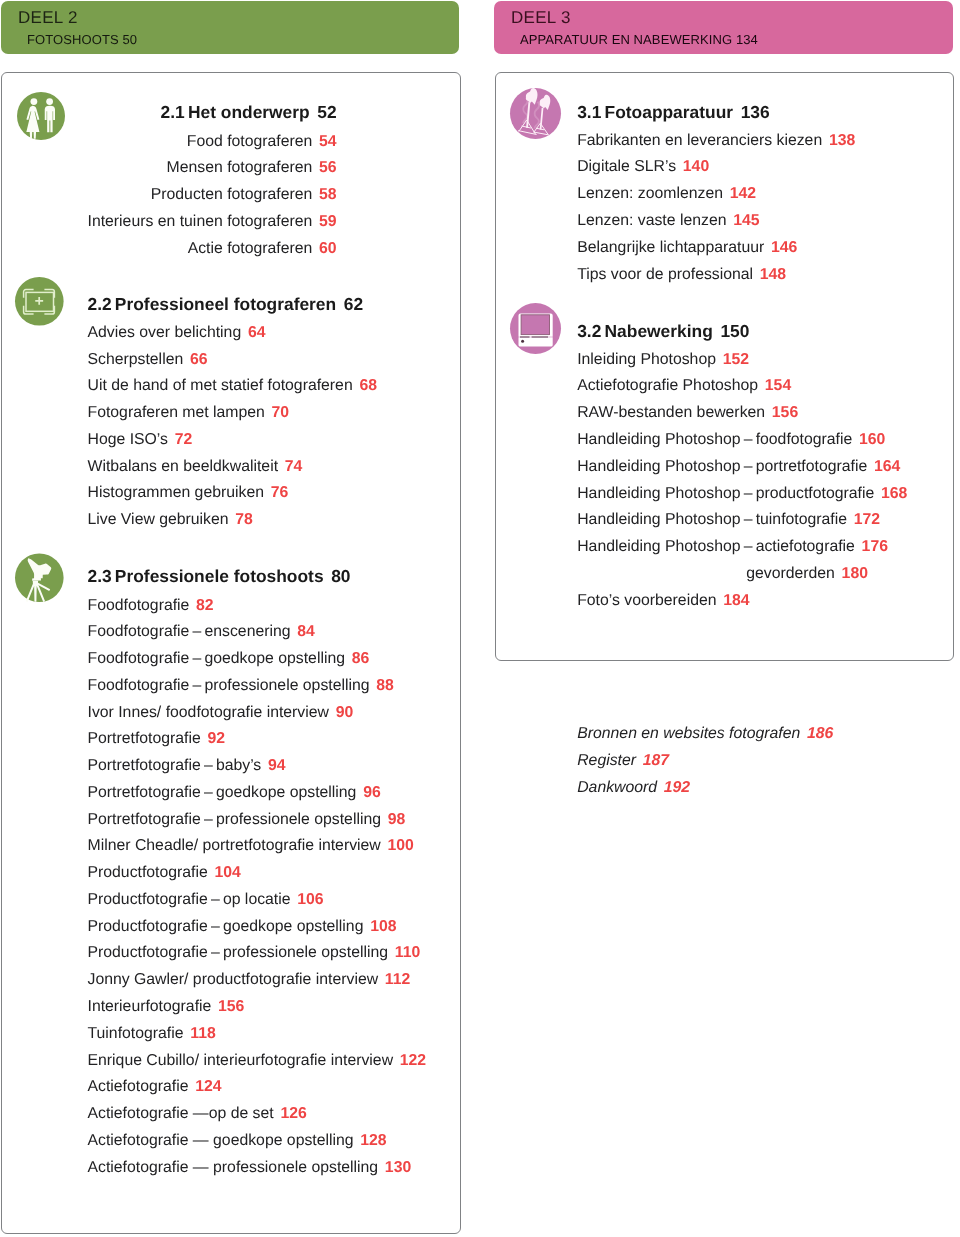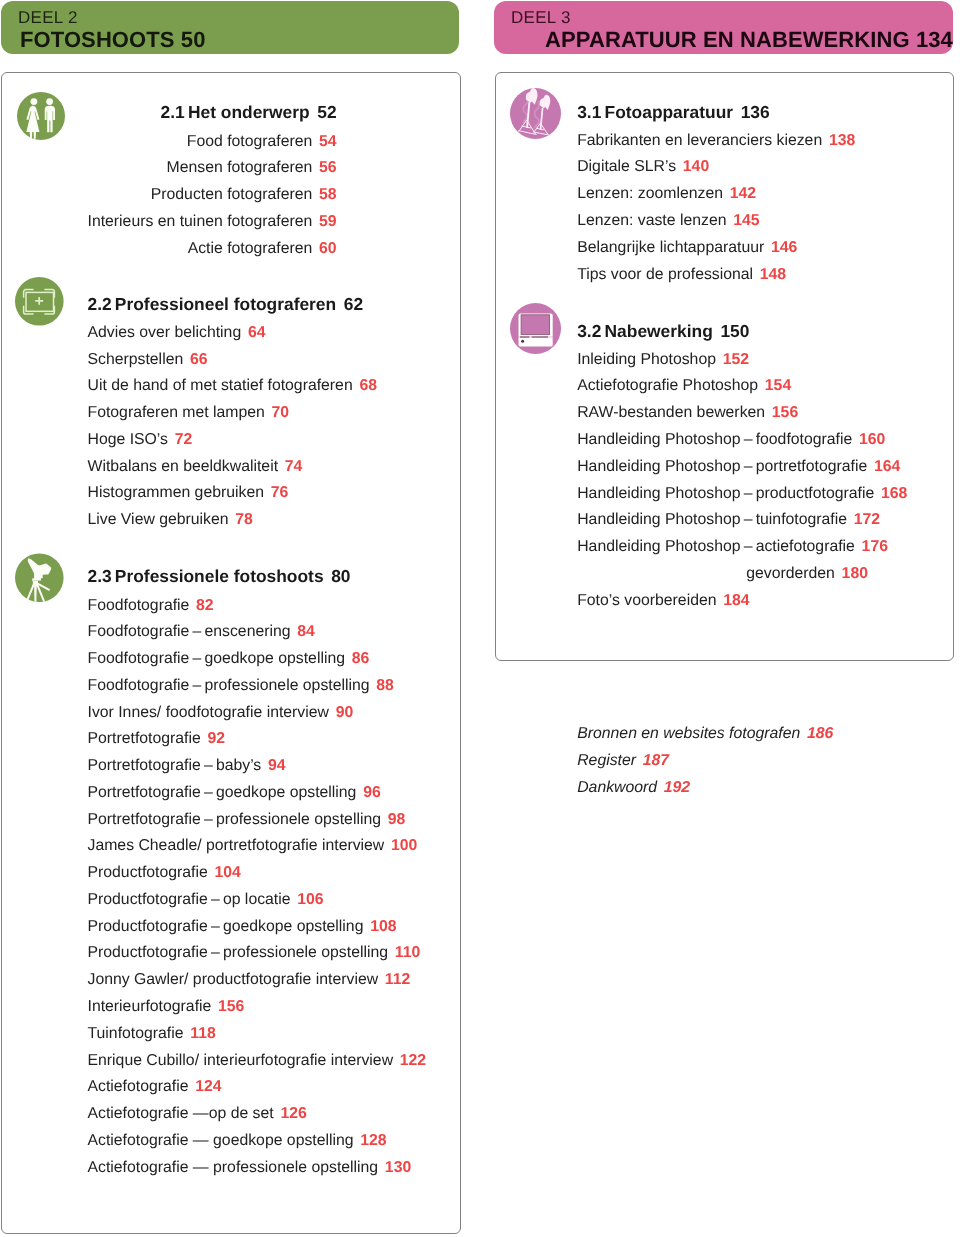--- a/index.html
+++ b/index.html
@@ -1,26 +1,26 @@
 <!DOCTYPE html>
 <html><head>
 <meta charset="utf-8">
 <title>Inhoud</title>
 <style>
   html,body{margin:0;padding:0;background:#ffffff;}
   body{width:960px;height:1237px;font-family:"Liberation Sans",sans-serif;color:#231f20;-webkit-font-smoothing:antialiased;text-rendering:geometricPrecision;}
   .page{position:relative;width:960px;height:1237px;background:#fff;overflow:hidden;}
 
-  .banner{position:absolute;top:1px;height:53px;border-radius:12px;}
+  .banner{position:absolute;top:1px;height:53px;border-radius:7px;}
   #banner-left{left:1px;width:458px;background:#7a9e4d;}
   #banner-right{left:494px;width:459px;background:#d7689d;}
   .banner-part{position:absolute;left:17px;top:7px;font-size:17px;line-height:20px;letter-spacing:.3px;color:#1d2414;}
-  .banner-title{position:absolute;left:19px;top:29px;font-size:22px;line-height:20px;font-weight:bold;letter-spacing:.1px;color:#14180f;}
+  .banner-title{position:absolute;left:26px;top:29px;font-size:13px;line-height:20px;font-weight:normal;letter-spacing:.1px;color:#14180f;}
   #banner-right .banner-part{color:#3b1020;}
-  #banner-right .banner-title{color:#1a0710;margin-left:32px;}
+  #banner-right .banner-title{color:#1a0710;}
 
   .card{position:absolute;border:1px solid #808285;border-radius:6px;background:#fff;box-sizing:border-box;}
   #card-left{left:1.4px;top:72.3px;width:459.4px;height:1162px;}
   #card-right{left:494.8px;top:72.3px;width:459.2px;height:588.6px;}
 
   .sec{position:absolute;}
   .heading{font-size:17.4px;font-weight:bold;white-space:nowrap;line-height:29.2px;color:#1a1a1a;}
   .item{font-size:15.8px;letter-spacing:0px;white-space:nowrap;line-height:26.76px;color:#222224;}
   .pg{font-weight:bold;color:#ef4444;}
   .icon{position:absolute;}
@@ -106,21 +106,21 @@
       <div class="heading"><span>2.3</span><span class="sp1"> </span><span>Professionele fotoshoots</span><span class="sph">  </span><span>80</span></div>
       <div class="item"><span>Foodfotografie</span><span class="sp2">  </span><span class="pg">82</span></div>
       <div class="item"><span>Foodfotografie – enscenering</span><span class="sp2">  </span><span class="pg">84</span></div>
       <div class="item"><span>Foodfotografie – goedkope opstelling</span><span class="sp2">  </span><span class="pg">86</span></div>
       <div class="item"><span>Foodfotografie – professionele opstelling</span><span class="sp2">  </span><span class="pg">88</span></div>
       <div class="item"><span>Ivor Innes/ foodfotografie interview</span><span class="sp2">  </span><span class="pg">90</span></div>
       <div class="item"><span>Portretfotografie</span><span class="sp2">  </span><span class="pg">92</span></div>
       <div class="item"><span>Portretfotografie – baby’s</span><span class="sp2">  </span><span class="pg">94</span></div>
       <div class="item"><span>Portretfotografie – goedkope opstelling</span><span class="sp2">  </span><span class="pg">96</span></div>
       <div class="item"><span>Portretfotografie – professionele opstelling</span><span class="sp2">  </span><span class="pg">98</span></div>
-      <div class="item"><span>James Cheadle/ portretfotografie interview</span><span class="sp2">  </span><span class="pg">100</span></div>
+      <div class="item"><span>Milner Cheadle/ portretfotografie interview</span><span class="sp2">  </span><span class="pg">100</span></div>
       <div class="item"><span>Productfotografie</span><span class="sp2">  </span><span class="pg">104</span></div>
       <div class="item"><span>Productfotografie – op locatie</span><span class="sp2">  </span><span class="pg">106</span></div>
       <div class="item"><span>Productfotografie – goedkope opstelling</span><span class="sp2">  </span><span class="pg">108</span></div>
       <div class="item"><span>Productfotografie – professionele opstelling</span><span class="sp2">  </span><span class="pg">110</span></div>
       <div class="item"><span>Jonny Gawler/ productfotografie interview</span><span class="sp2">  </span><span class="pg">112</span></div>
       <div class="item"><span>Interieurfotografie</span><span class="sp2">  </span><span class="pg">156</span></div>
       <div class="item"><span>Tuinfotografie</span><span class="sp2">  </span><span class="pg">118</span></div>
       <div class="item"><span>Enrique Cubillo/ interieurfotografie interview</span><span class="sp2">  </span><span class="pg">122</span></div>
       <div class="item"><span>Actiefotografie</span><span class="sp2">  </span><span class="pg">124</span></div>
       <div class="item"><span>Actiefotografie —op de set</span><span class="sp2">  </span><span class="pg">126</span></div>

